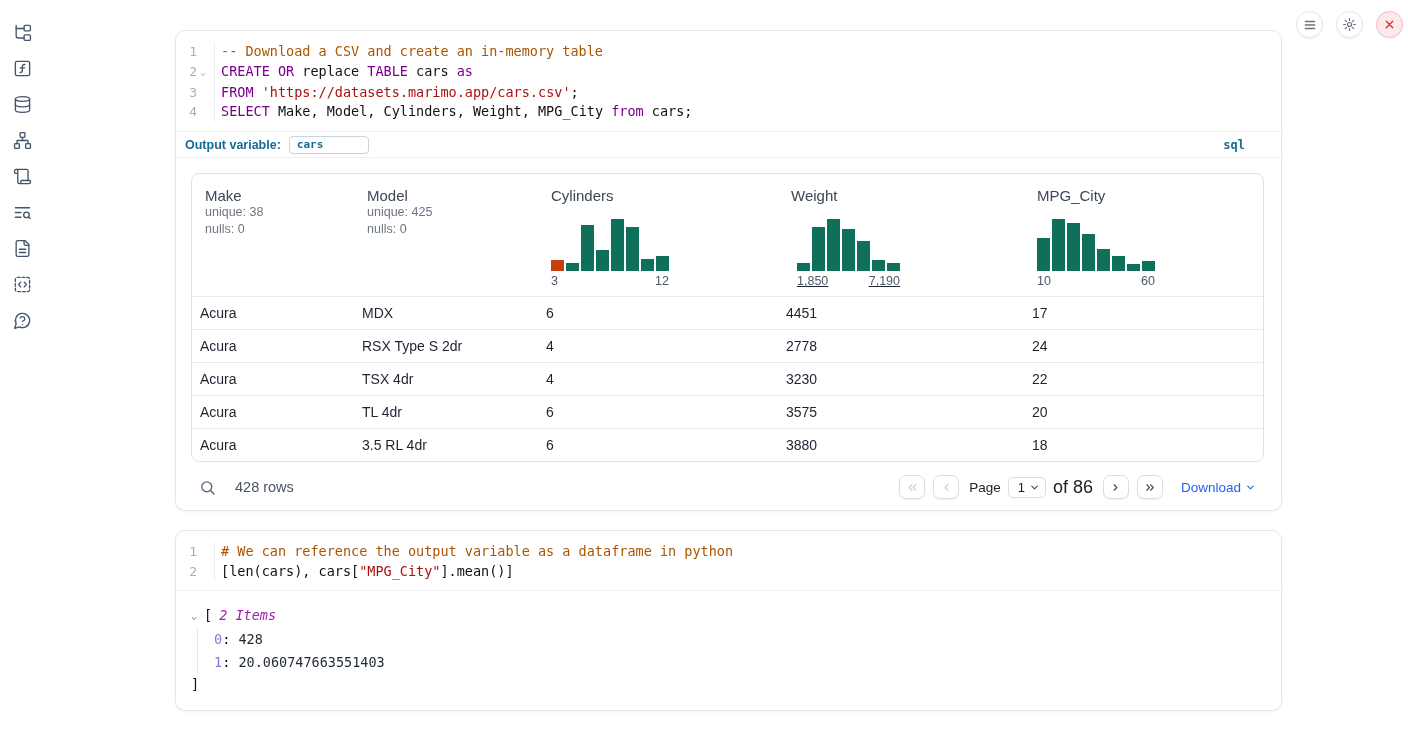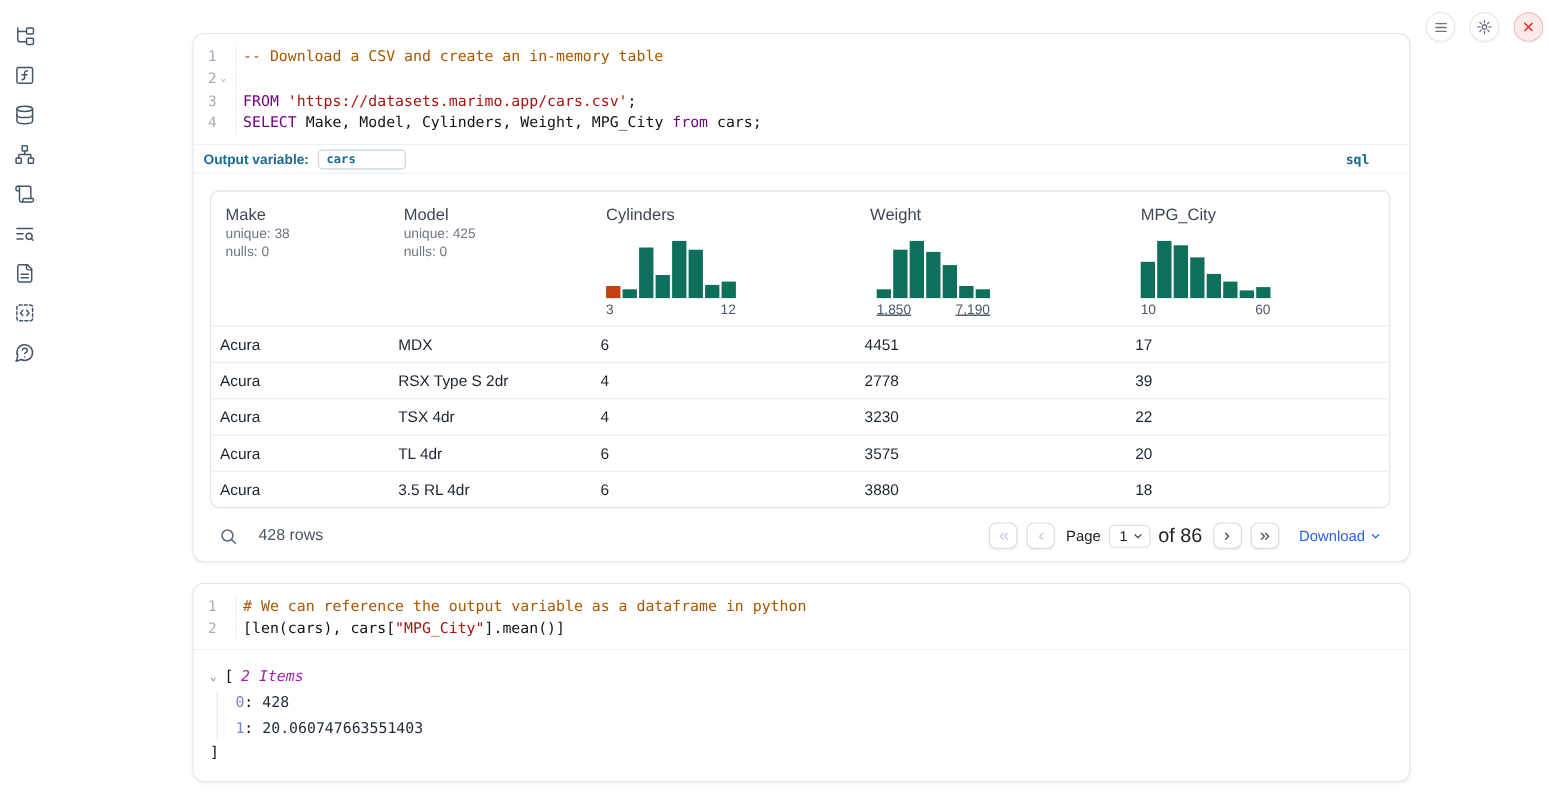--- a/index.html
+++ b/index.html
@@ -220,20 +220,21 @@
       <div class="cline">
         <span class="lnum">1</span>
         <span class="fold"></span>
         <span class="gut-sep"></span>
         <span class="ctext"><span class="tk-com">-- Download a CSV and create an in-memory table</span></span>
       </div>
       <div class="cline">
         <span class="lnum">2</span>
         <span class="fold">⌄</span>
         <span class="gut-sep"></span>
+        <span class="ctext"><span class="tk-kw">CREATE OR</span><span> replace </span><span class="tk-kw">TABLE</span><span> cars </span><span class="tk-kw">as</span></span>
       </div>
       <div class="cline">
         <span class="lnum">3</span>
         <span class="fold"></span>
         <span class="gut-sep"></span>
         <span class="ctext"><span class="tk-kw">FROM</span><span> </span><span class="tk-str">'https://datasets.marimo.app/cars.csv'</span><span>;</span></span>
       </div>
       <div class="cline">
         <span class="lnum">4</span>
         <span class="fold"></span>
@@ -328,21 +329,21 @@
             <div class="td">MDX</div>
             <div class="td">6</div>
             <div class="td">4451</div>
             <div class="td">17</div>
           </div>
           <div class="trow tgrid">
             <div class="td">Acura</div>
             <div class="td">RSX Type S 2dr</div>
             <div class="td">4</div>
             <div class="td">2778</div>
-            <div class="td">39</div>
+            <div class="td">24</div>
           </div>
           <div class="trow tgrid">
             <div class="td">Acura</div>
             <div class="td">TSX 4dr</div>
             <div class="td">4</div>
             <div class="td">3230</div>
             <div class="td">22</div>
           </div>
           <div class="trow tgrid">
             <div class="td">Acura</div>

